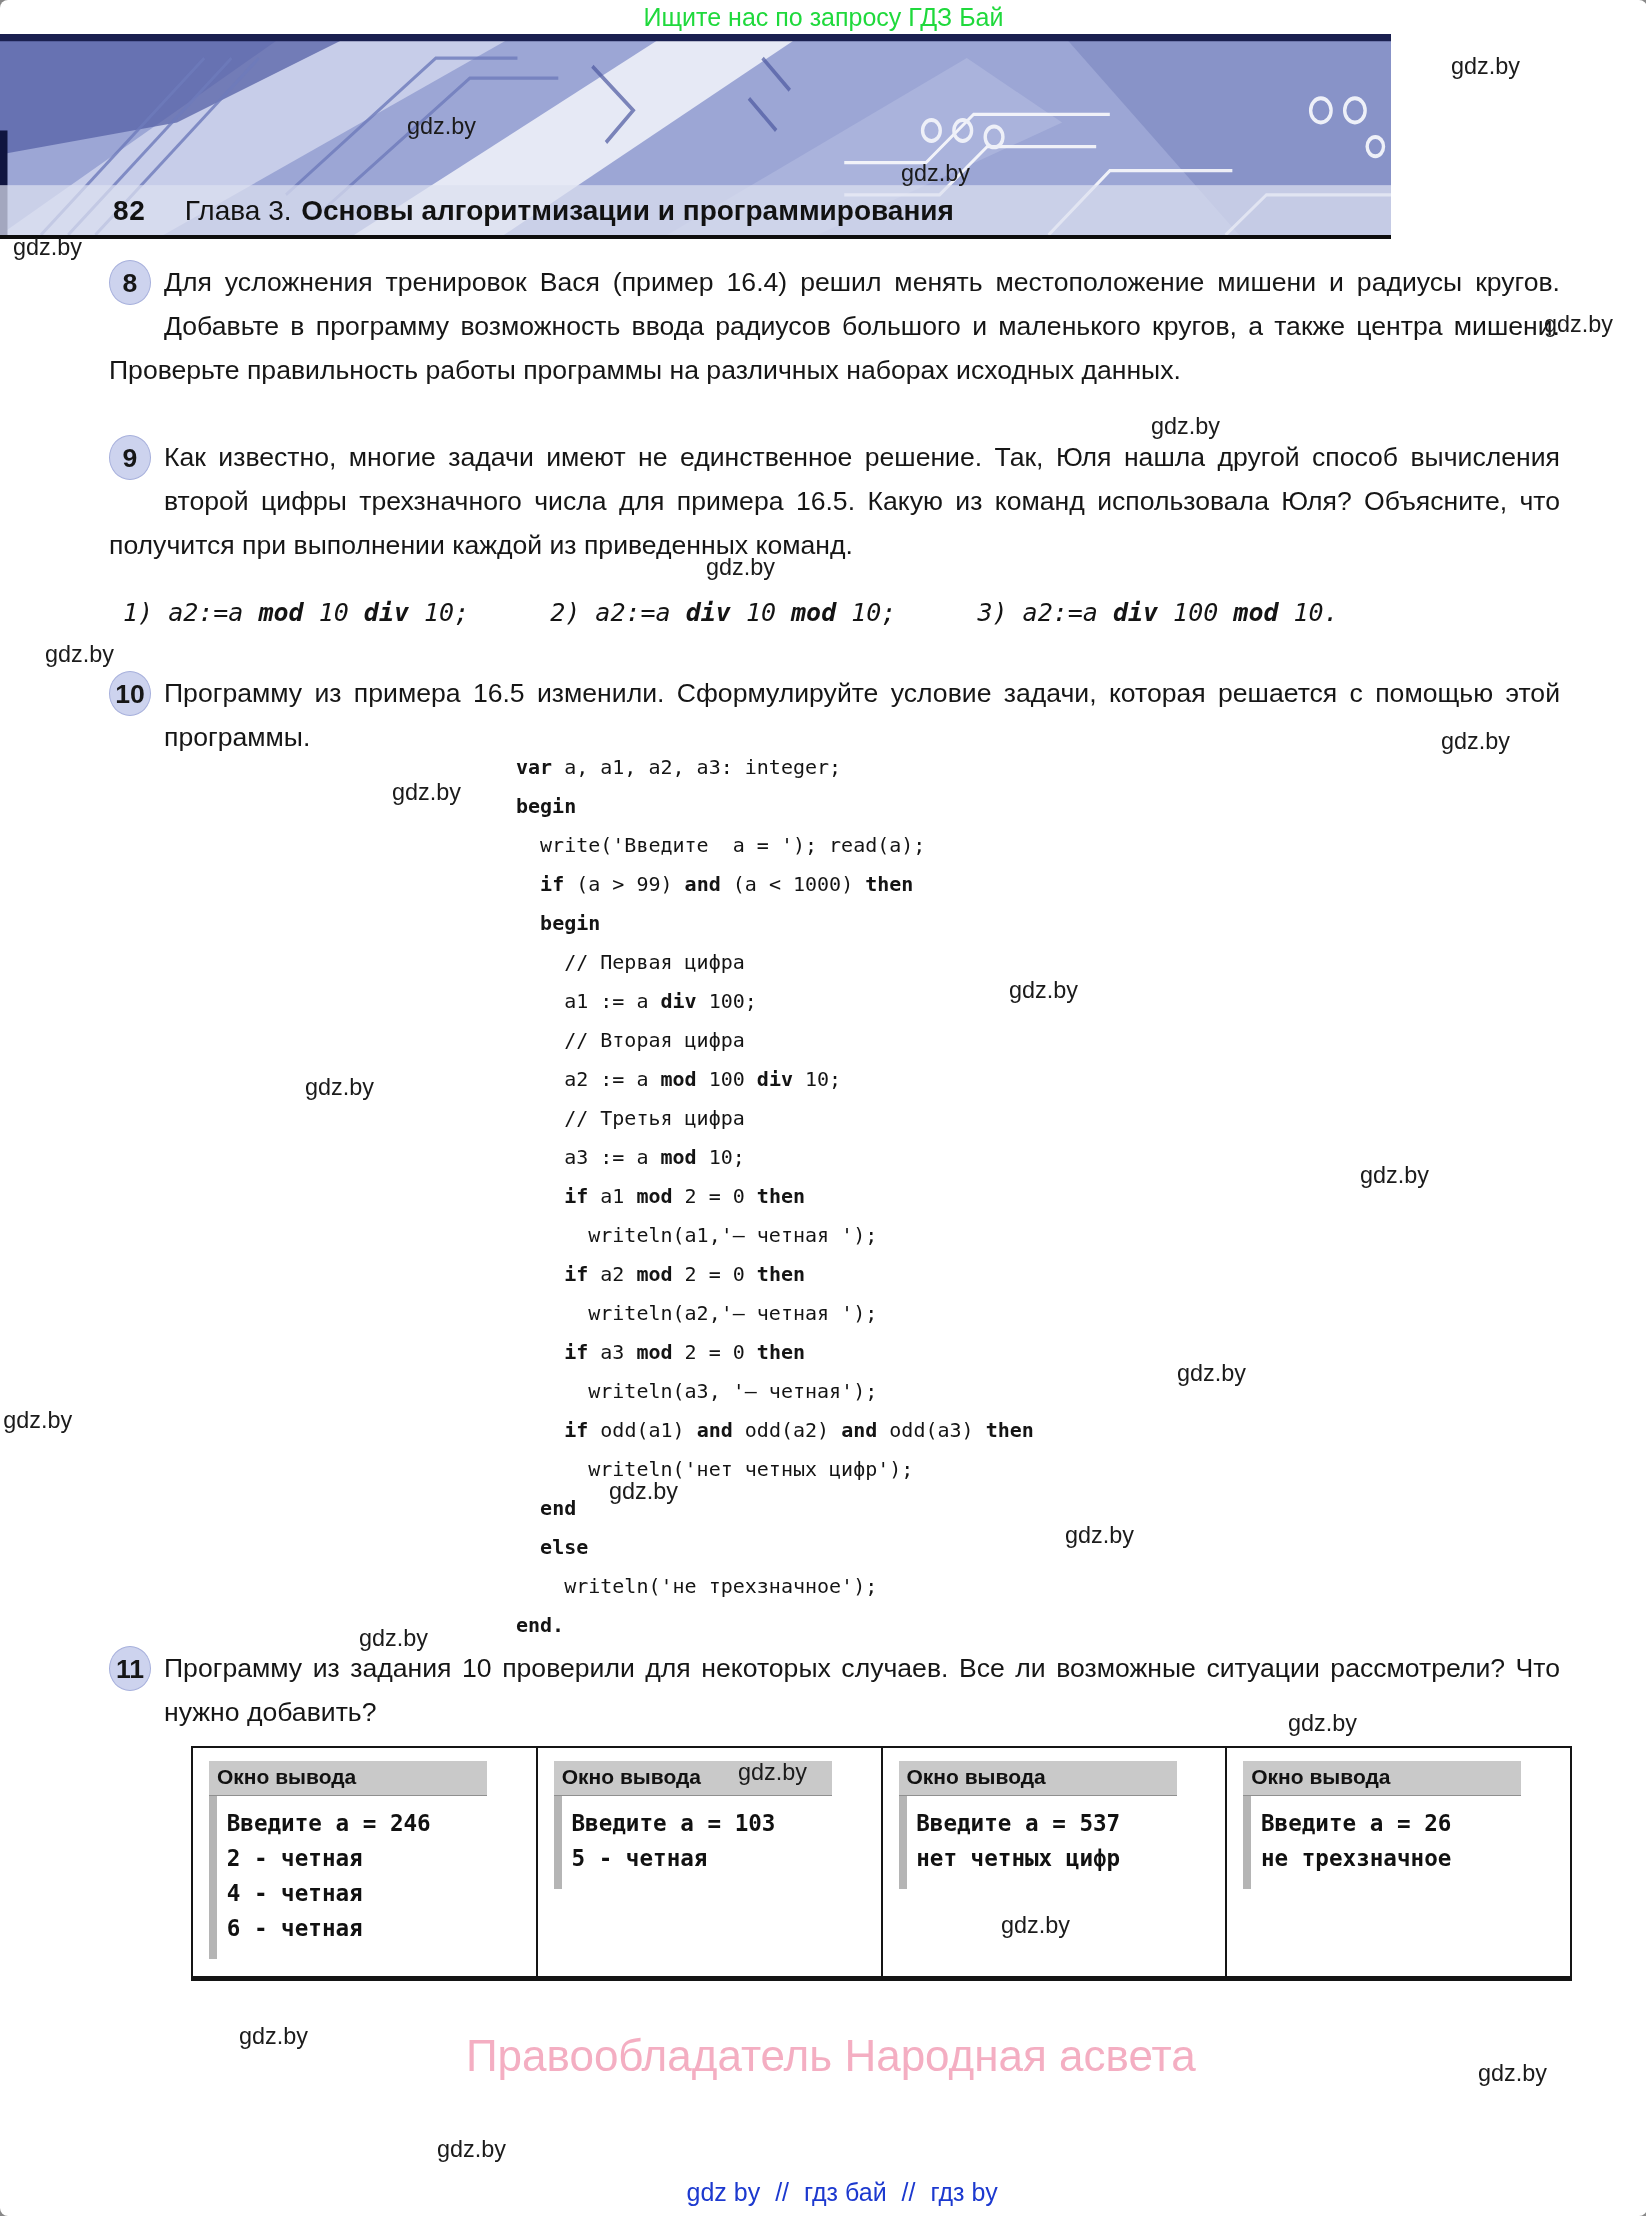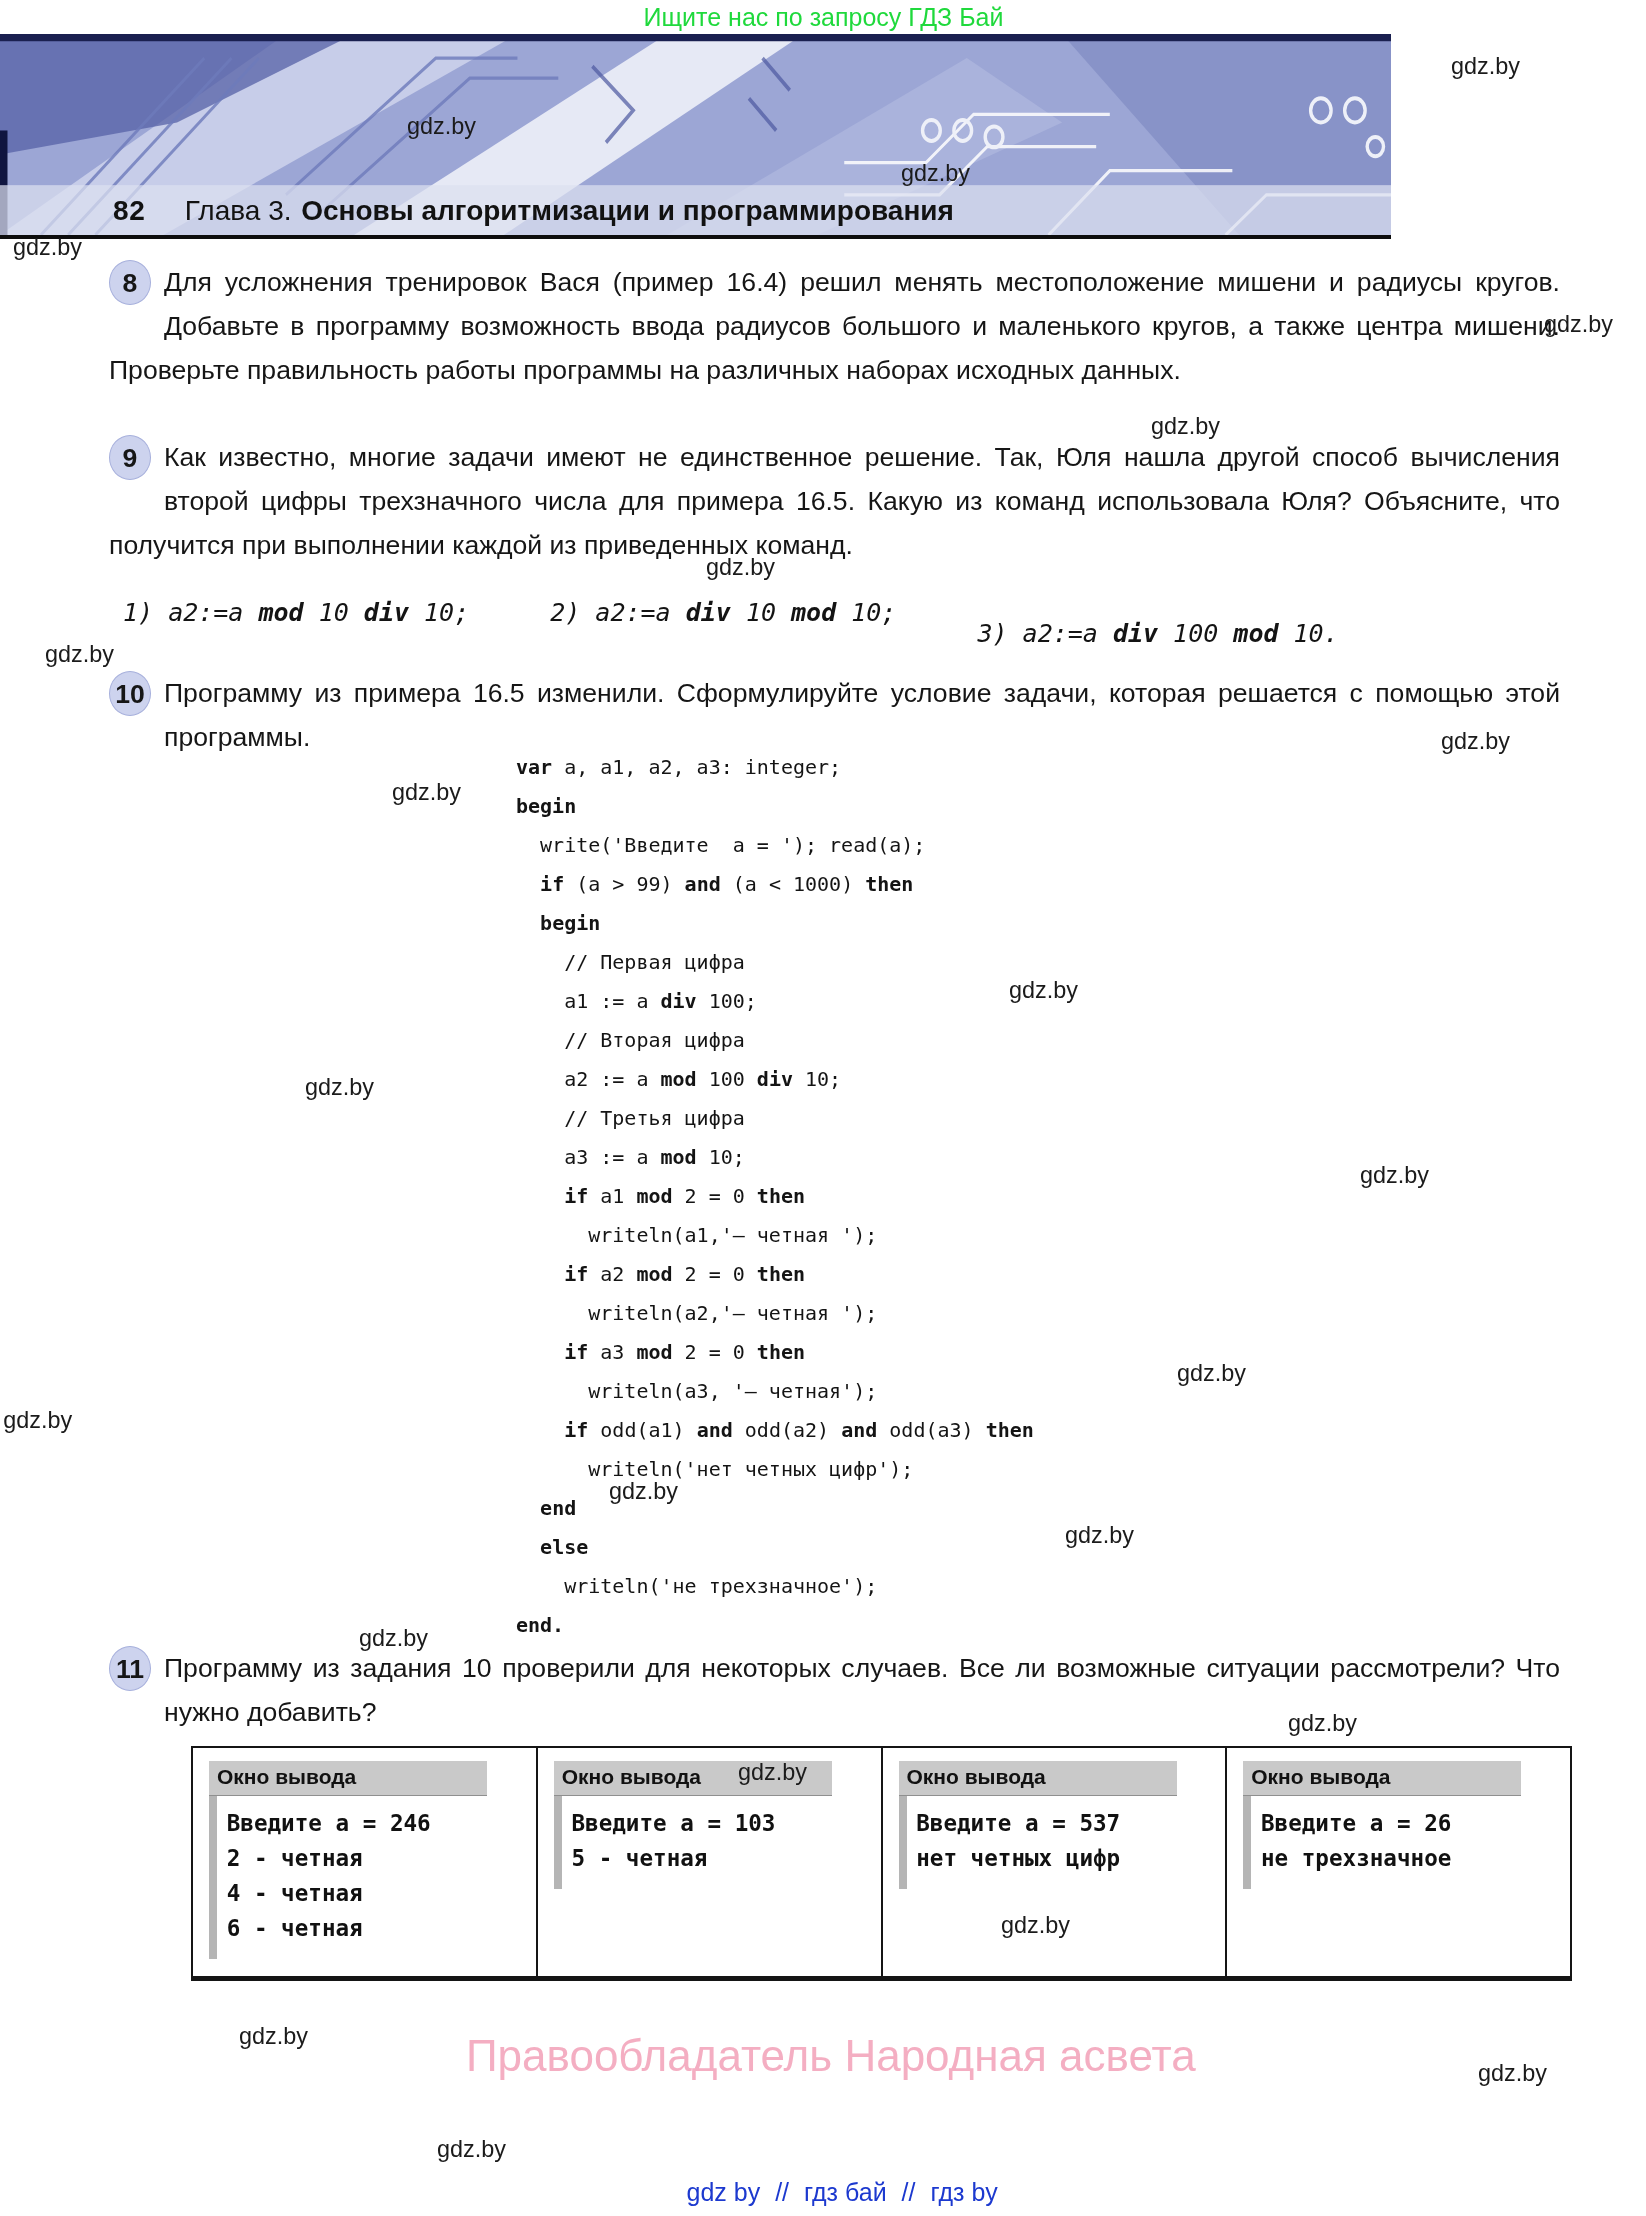--- a/index.html
+++ b/index.html
@@ -1,17 +1,17 @@
 <!DOCTYPE html>
 <html style="font-size:13px"><head>
 <meta charset="utf-8">
 <style>
   html,body { margin:0; padding:0; background:#888; }
   .page { position:relative; width:1647px; height:2216px; background:#ffffff;
-          font-family:"Liberation Sans", sans-serif; overflow:hidden; }
+          font-family:"Liberation Sans", sans-serif; overflow:hidden;border-radius:8px; }
 
   
   .green-note { position:absolute; top:3.2px; left:0; width:100%; text-align:center;
                 font-size:25px; color:#1fd93c; }
 
   
   .header { position:absolute; top:34px; left:0; width:1391px; height:201px;
             border-bottom:4px solid #0d0d0d; box-sizing:content-box; }
   .header svg { position:absolute; left:0; top:0; width:100%; height:100%; display:block; }
   .header-bar { position:absolute; left:113px; bottom:8px; display:flex; align-items:baseline;
@@ -28,21 +28,21 @@
            line-height:45px; margin:0 13px 0 0; box-sizing:border-box; }
   #task8  { top:260px; }
   #task9  { top:435px; }
   #task10 { top:671px; }
   #task11 { top:1646px; }
 
   
   .commands { position:absolute; left:123px; top:598px; width:1370px; display:flex;
               font-family:"DejaVu Sans Mono", monospace; font-size:25px; color:#141414;font-style:italic; }
   .cmd { margin-right:81px; white-space:pre; }
-  .cmd:last-child { margin-right:0;margin-top:21px; }
+  .cmd:last-child { margin-right:0; }
 
   
   .code { position:absolute; left:516px; top:748px; margin:0;
           font-family:"DejaVu Sans Mono", monospace; font-size:20px; line-height:39px;
           color:#141414; white-space:pre; }
   .kw { font-weight:700; }
 
   
   .results-table { position:absolute; left:191px; top:1746px; width:1381px; height:235px;
                    display:flex; border:2.4px solid #151515; border-bottom-width:5.6px;

